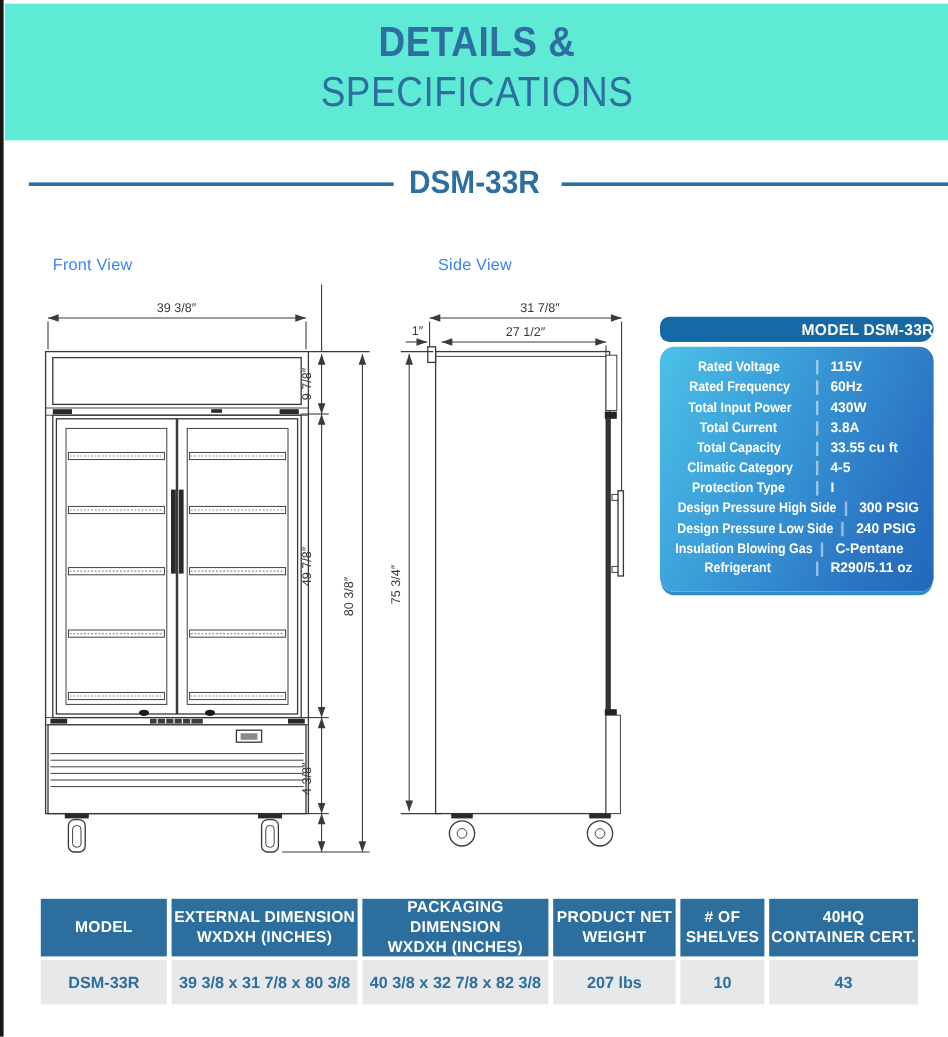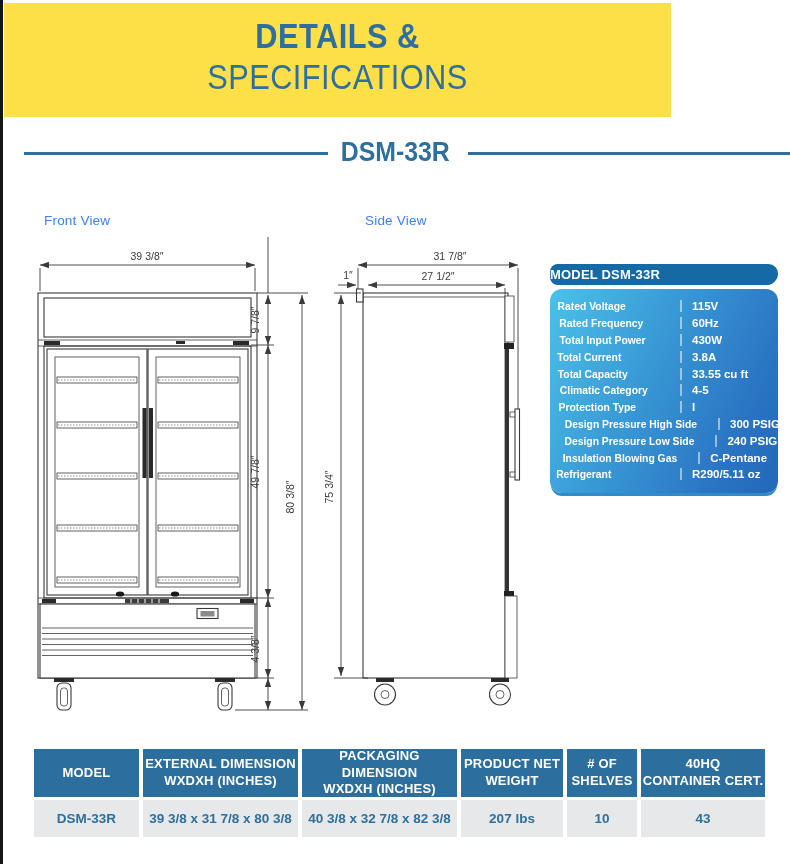--- a/index.html
+++ b/index.html
@@ -6,21 +6,21 @@
   body {
     width:790px; height:864px; position:relative; background:#ffffff;
     font-family:"Liberation Sans", sans-serif; overflow:hidden;
   }
   .abs { position:absolute; }
 
   
   #left-rule { left:0; top:0; width:3px; height:864px; background:#161616; }
 
   
-  #band { left:4px; top:3px; width:667px; height:114px; background:#fde047; text-align:center; }
+  #band { left:4px; top:3px; width:787px; height:114px; background:#5eead4; text-align:center; }
   #band .t1 { margin-top:13px; font-size:35px; font-weight:bold; color:#2e6f9f;
               transform:scaleX(.88); letter-spacing:.5px; }
   #band .t2 { margin-top:1px; font-size:35px; font-weight:400; color:#2e6f9f;
               transform:scaleX(.88); letter-spacing:.5px; }
 
   
   #model-heading { left:0; top:137px; width:790px; text-align:center;
                    font-size:27px; font-weight:bold; color:#2d6f9e; }
   #model-heading span{ display:inline-block; transform:scaleX(.92); }
   .rule { top:152px; height:3px; background:#2d6f9e; }
@@ -36,27 +36,27 @@
   #drawing { left:0; top:230px; }
   .dln { stroke:#3a3a3a; stroke-width:1.1; fill:none; }
   .thin { stroke:#3a3a3a; stroke-width:.8; fill:none; }
   .wfill { fill:#ffffff; }
   .dim { stroke:#3a3a3a; stroke-width:.9; fill:none; }
   .dtx { font-family:"Liberation Sans",sans-serif; font-size:10.5px; fill:#3b3b3b; }
 
   
   #spec-panel { left:550px; top:264px; width:228px; }
   #spec-panel-head { height:21px; background:#1569a5; border-radius:8px 10px 12px 8px;
-    color:#fff; font-size:13px; font-weight:bold; text-align:left; line-height:21px;
+    color:#fff; font-size:13px; font-weight:bold; text-align:right; line-height:21px;
     letter-spacing:.2px; }
   #spec-panel-body { margin-top:4px; border-radius:12px; padding:9px 0 10px;
     background:linear-gradient(115deg,#4bc1e9 0%,#3795d4 45%,#2a73c2 80%,#2368ba 100%);
     box-shadow:0 4px 0 -1px #2f8cc9; }
   .spec-row { display:flex; align-items:center; min-height:16.8px; }
-  .spec-label { flex:1; text-align:left; padding-right:21px; color:#fff;
+  .spec-label { flex:1; text-align:center; padding-right:7px; color:#fff;
     font-size:11.5px; font-weight:bold; white-space:nowrap; }
   .spec-label > span { display:inline-block; transform:scaleX(.9); transform-origin:100% 50%; }
   .spec-value { width:86px; border-left:2px solid rgba(255,255,255,.5); padding-left:10px;
     color:#fff; font-size:11.5px; font-weight:bold; white-space:nowrap; }
 
   
   #spec-table { left:34px; top:749px; display:grid;
     grid-template-columns:105px 155px 155px 102px 70px 124px;
     column-gap:4px; row-gap:3px; }
   .th { background:#2c6e9d; color:#fff; font-weight:bold; font-size:13px; line-height:1.3;

